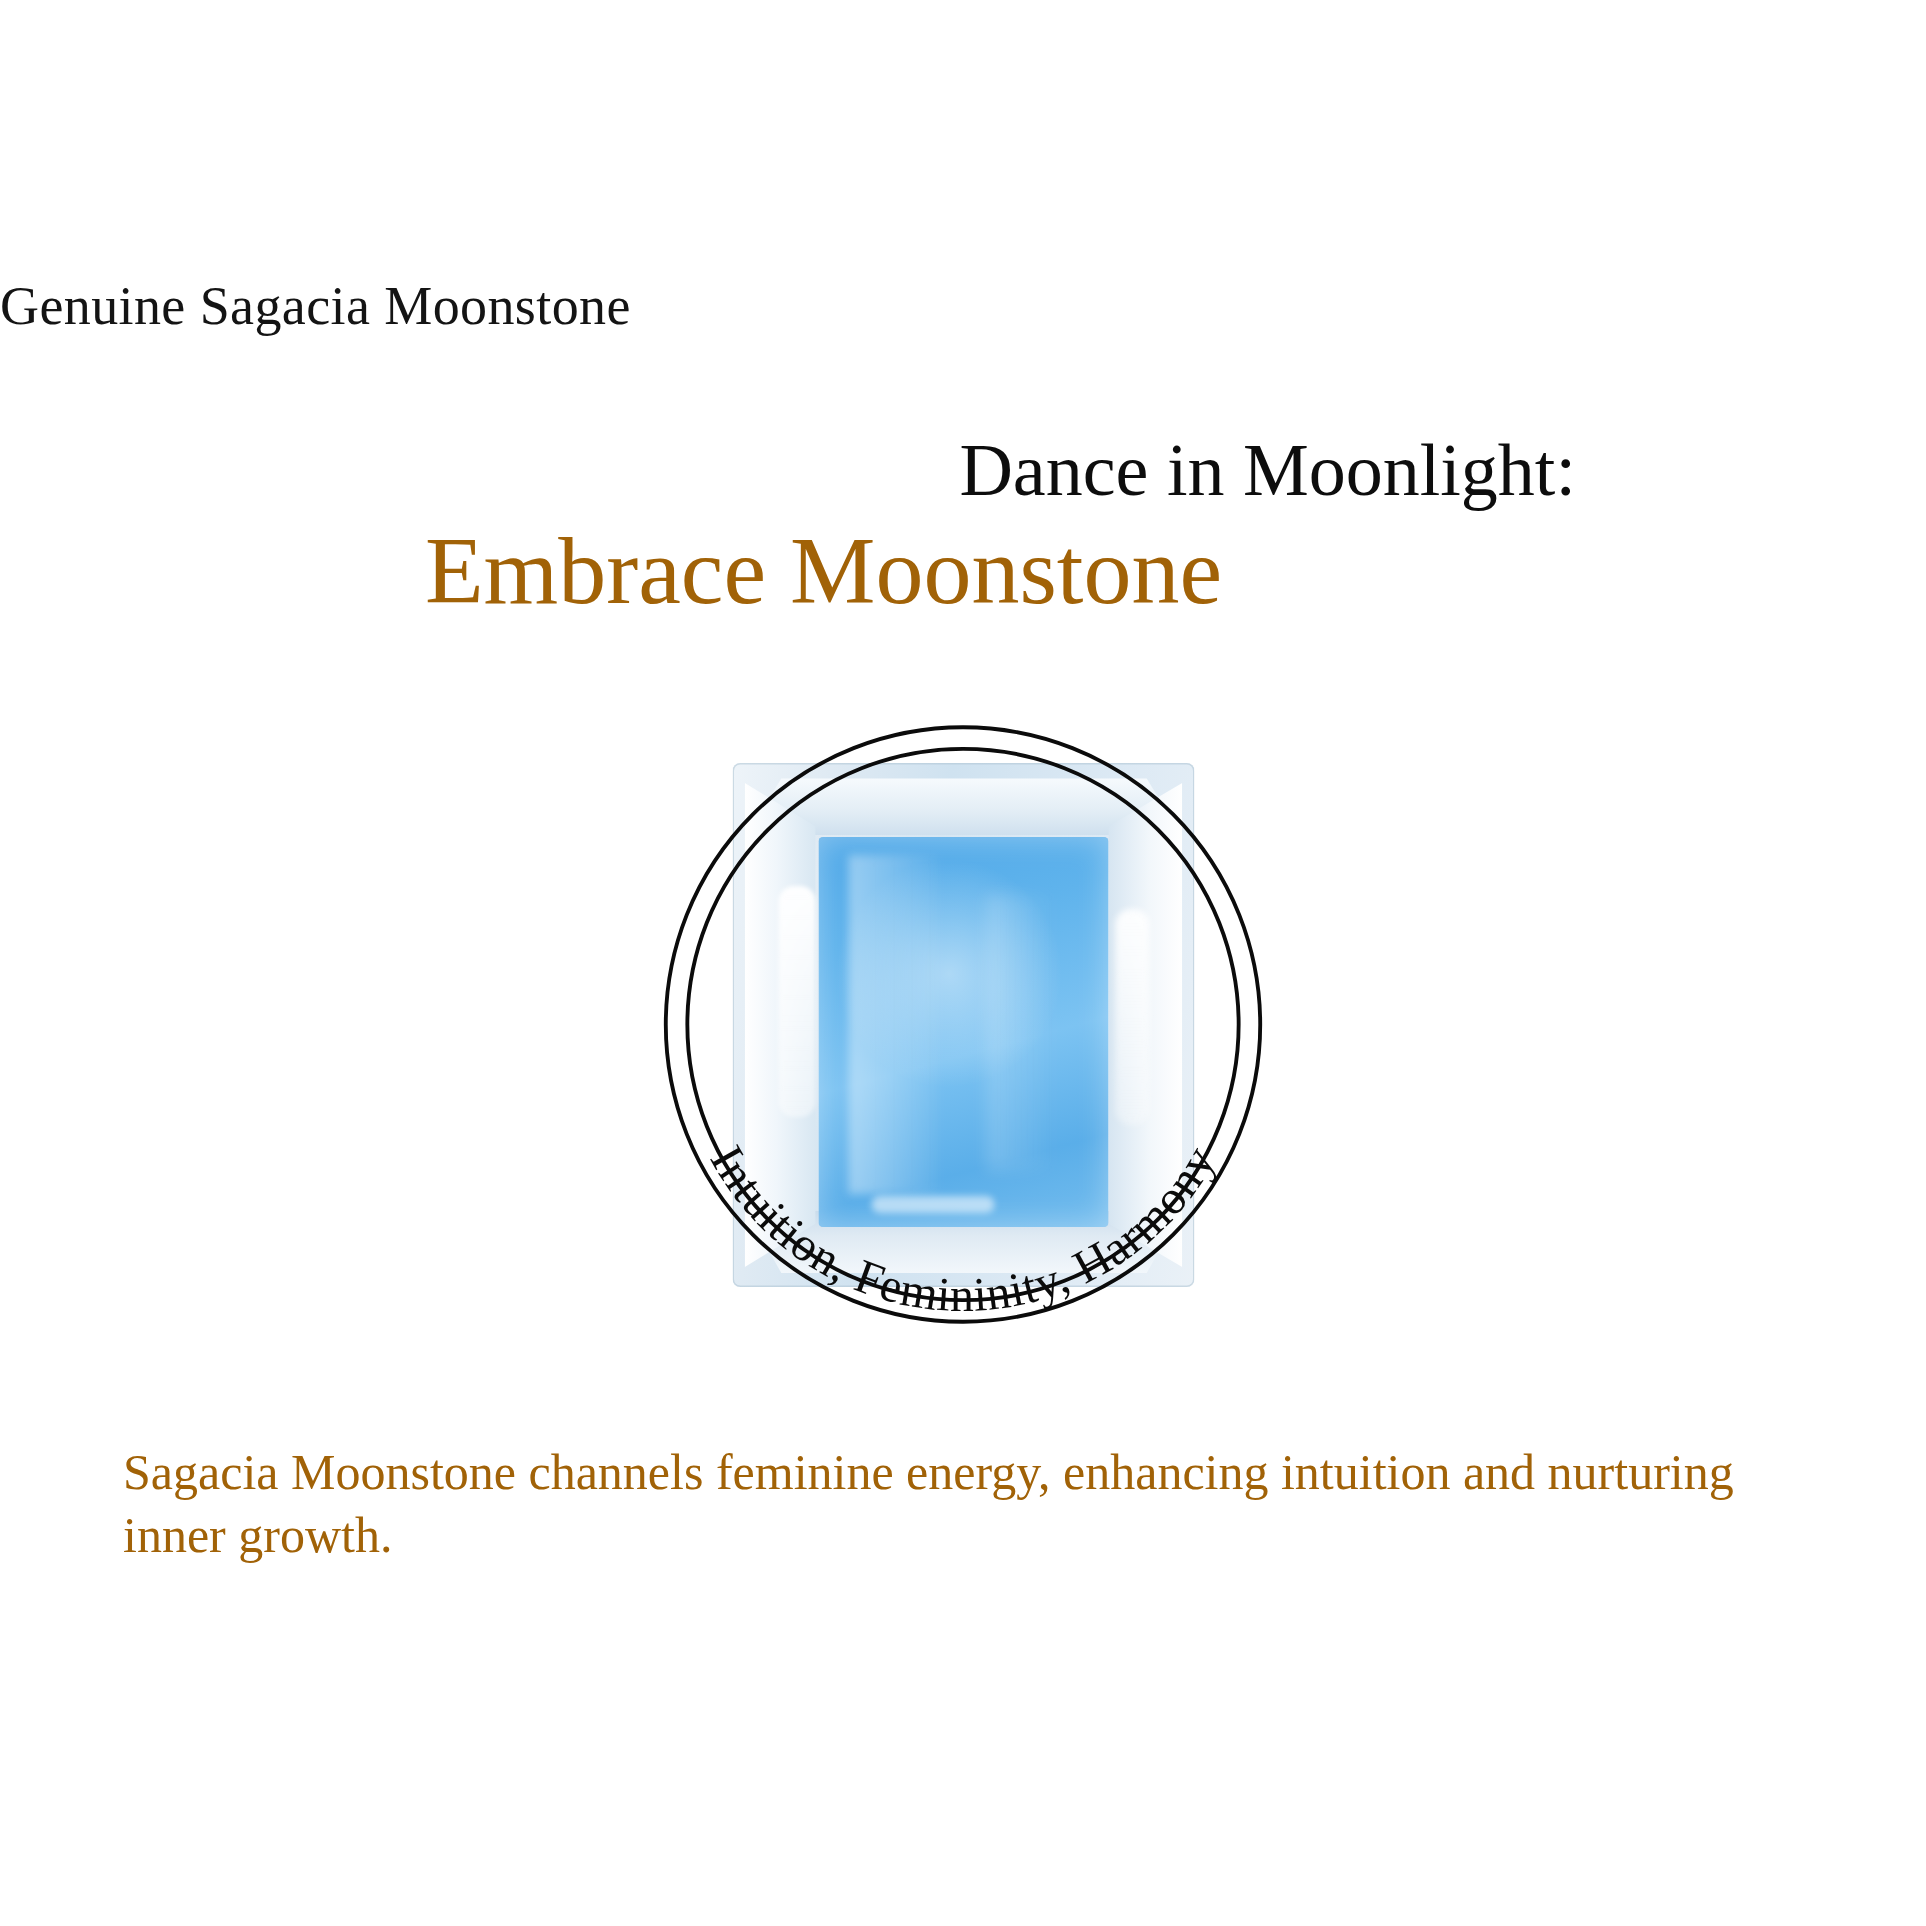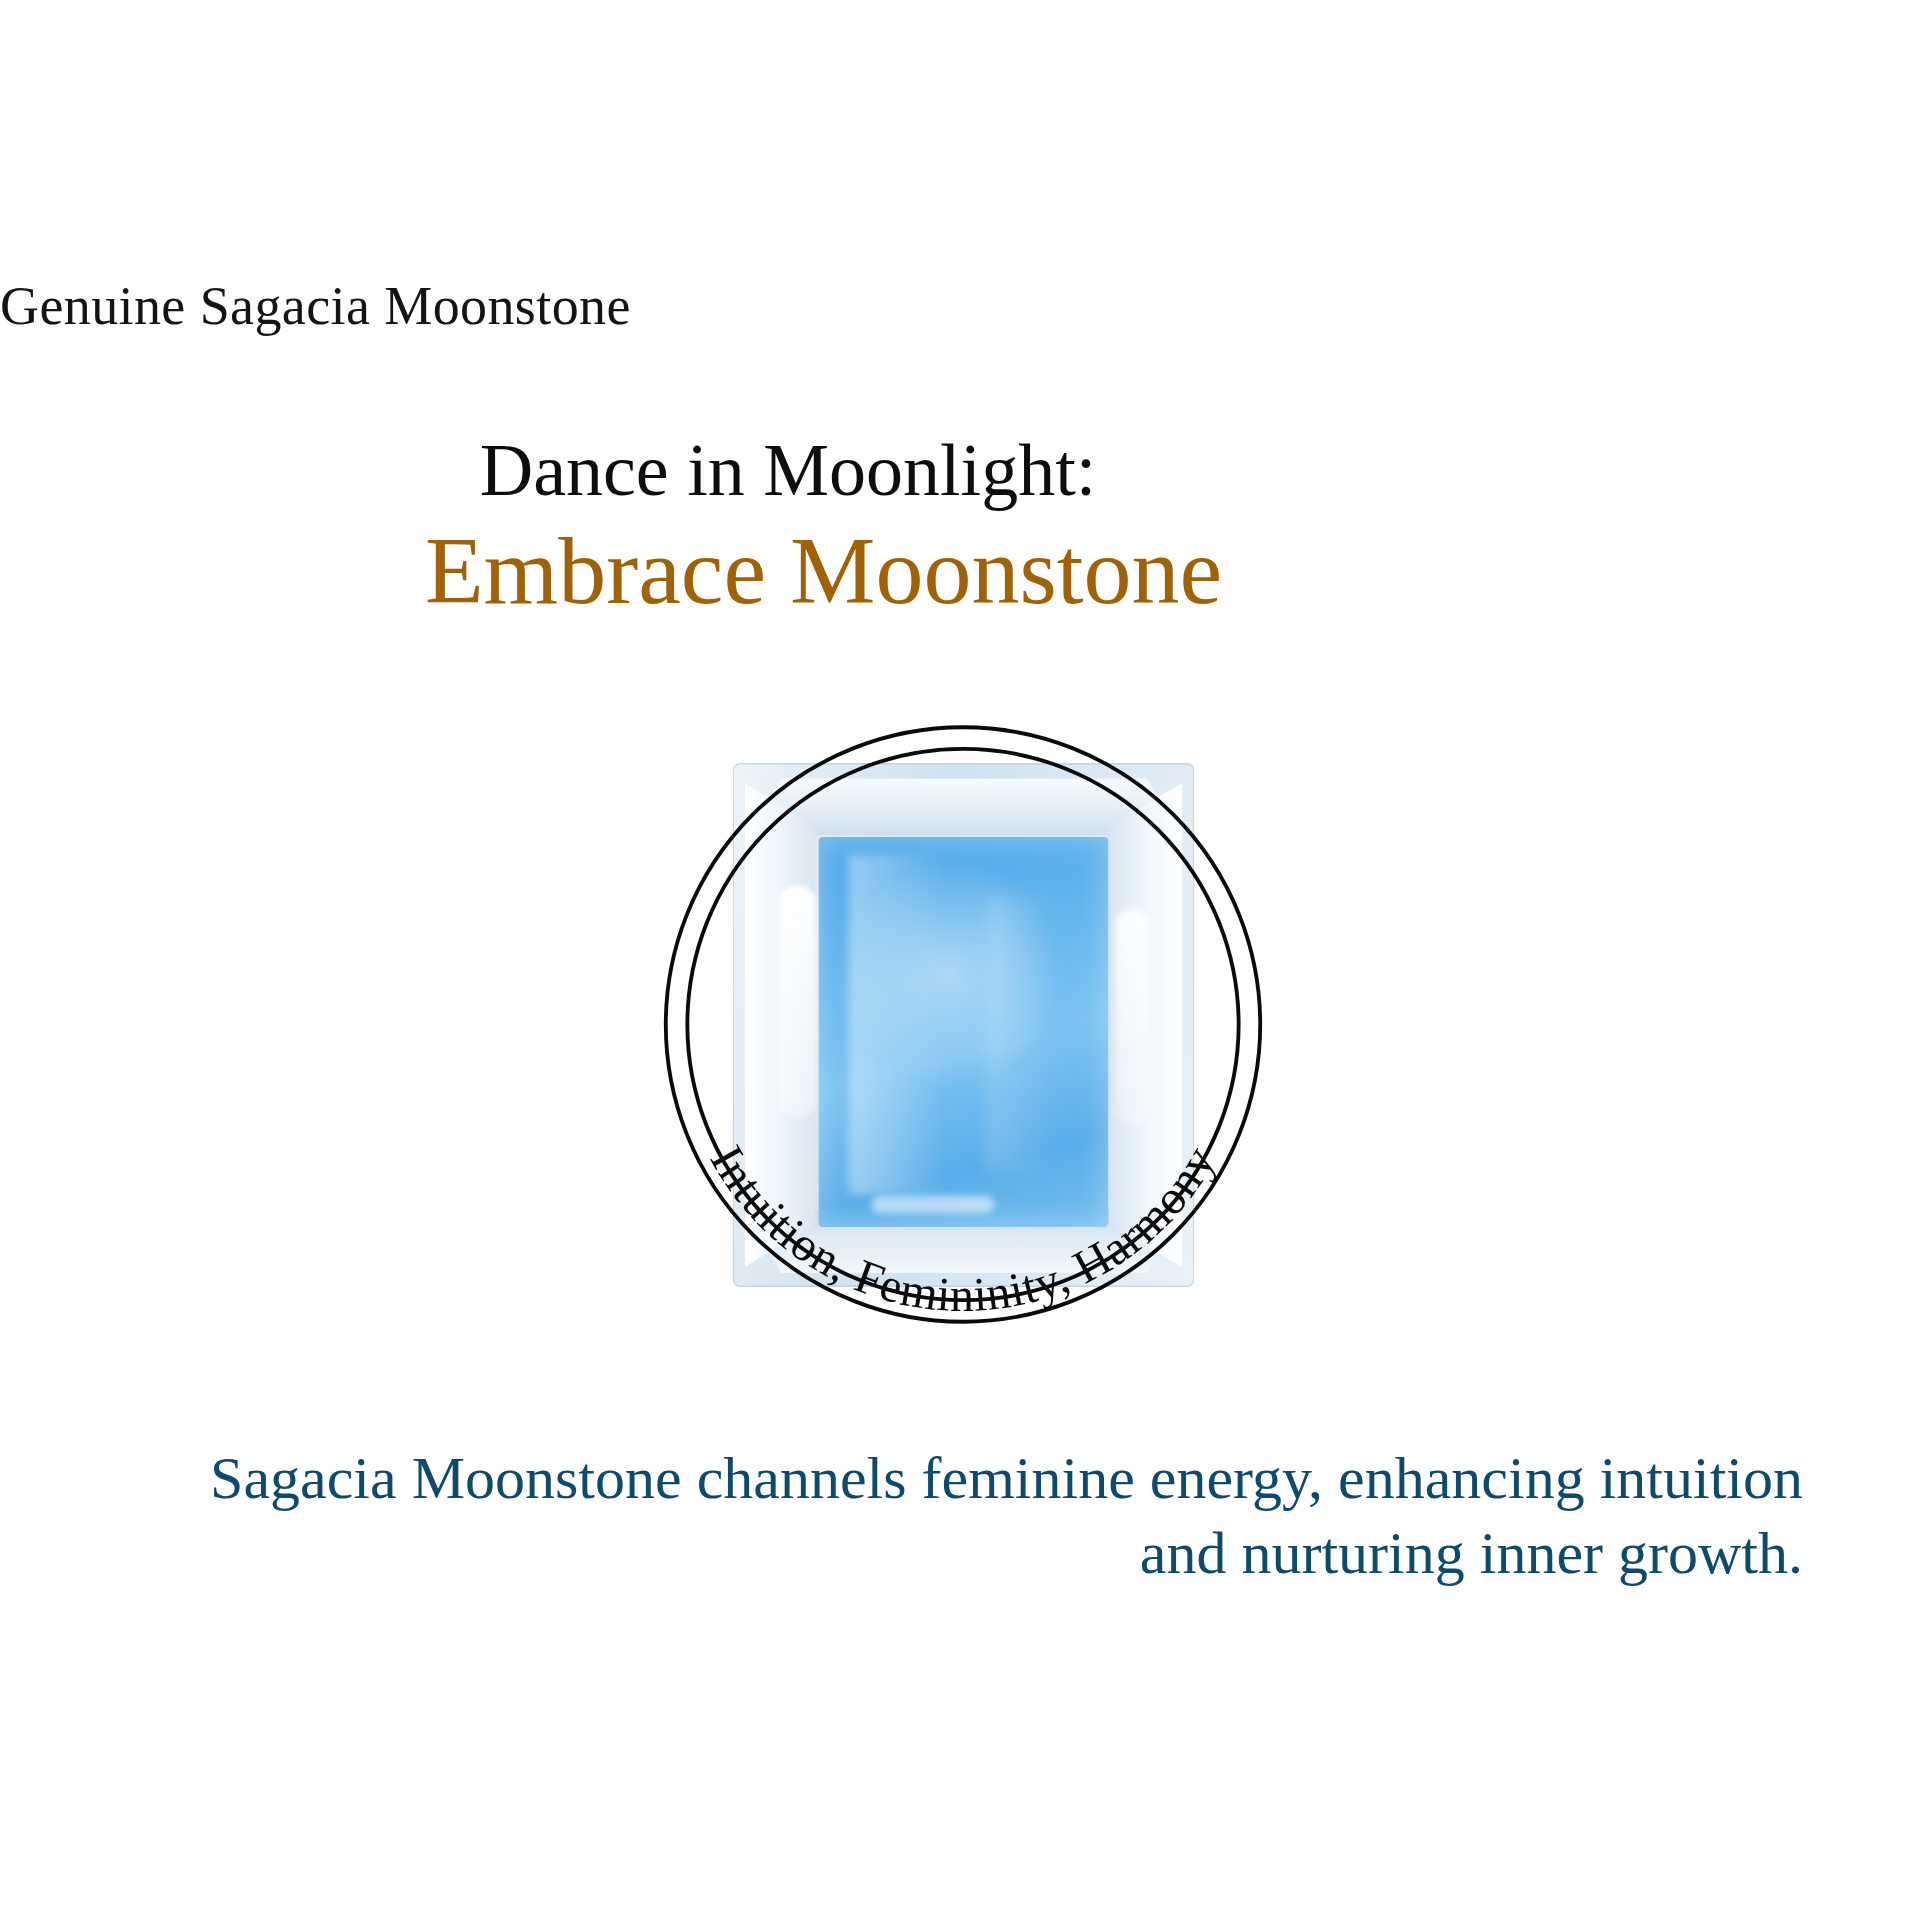--- a/index.html
+++ b/index.html
@@ -31,21 +31,21 @@
     line-height: 1.1;
     letter-spacing: 0.4px;
     color: #141414;
   }
 
   .headline-1 {
     position: absolute;
     top: 432px;
     left: 0;
     width: 1576px;
-    text-align: center;
+    text-align: right;
     font-size: 74px;
     line-height: 1.05;
     color: #0d0d0d;
   }
 
   .headline-2 {
     position: absolute;
     top: 521px;
     left: 0;
     width: 1647px;
@@ -181,24 +181,24 @@
     inset: 0;
     border-radius: 7.7px;
     box-shadow: inset 0 0 0 1.5px rgba(175,196,212,0.55);
   }
 
   .body-copy {
     position: absolute;
     top: 1441px;
     left: 123px;
     width: 1680px;
-    text-align: right;
-    font-size: 60px;
+    text-align: left;
+    font-size: 50px;
     line-height: 1.25;
-    color: #0c4a6e;
+    color: #a16207;
   }
 </style>
 </head>
 <body>
 
 <div class="page">
 
   <div class="eyebrow">Genuine Sagacia Moonstone</div>
 
   <div class="headline-1">Dance in Moonlight:</div>

